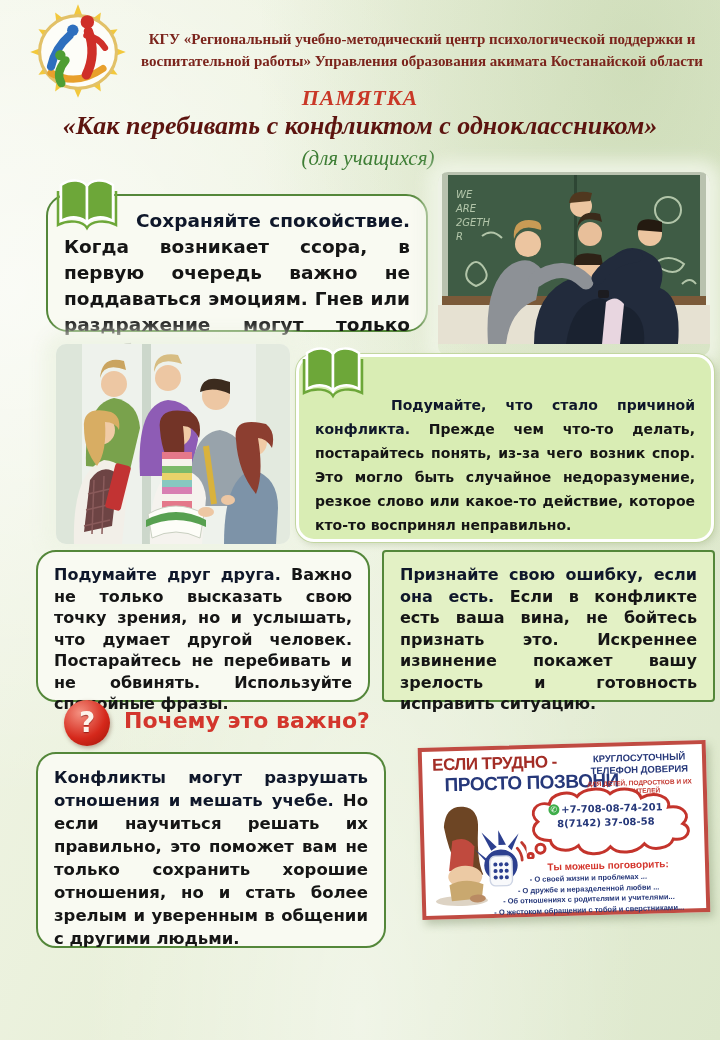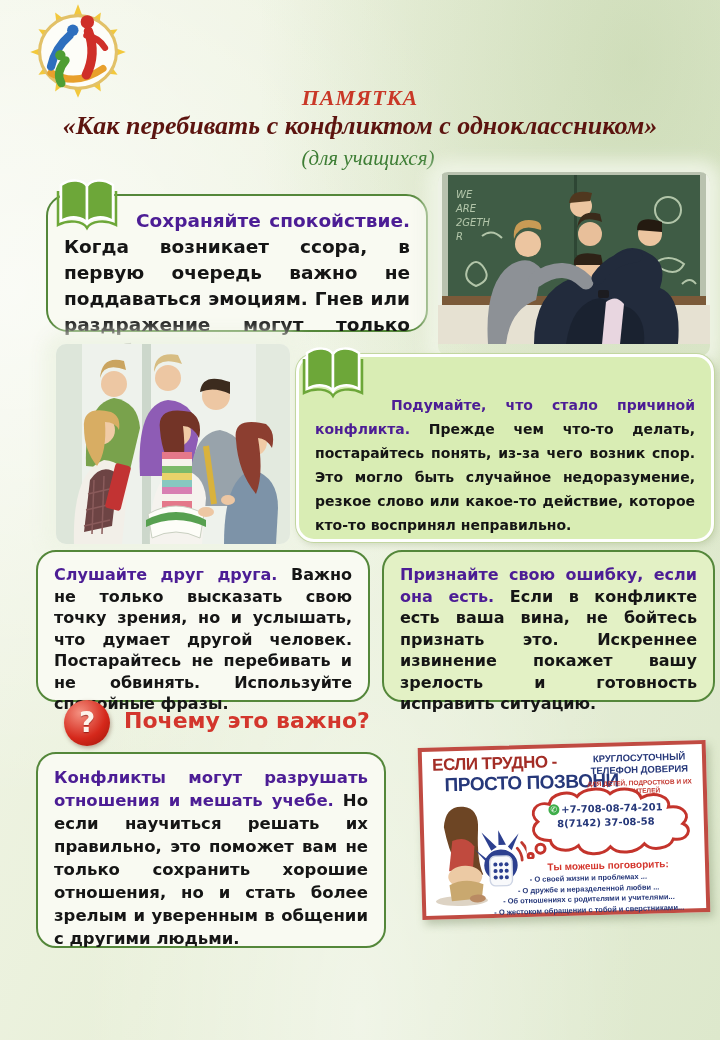--- a/index.html
+++ b/index.html
@@ -19,29 +19,29 @@
     font:bold italic 22px "Liberation Serif",serif;color:#c93827;letter-spacing:1px;}
   .main-title{position:absolute;left:0;top:111px;width:720px;text-align:center;
     font:bold italic 26px "Liberation Serif",serif;color:#5c140f;}
   .subtitle{position:absolute;left:0;top:146px;width:720px;text-align:center;
     font:italic 21px "Liberation Serif",serif;color:#3e7e35;margin-left:8px;}
 
   
   .tip-card{position:absolute;box-sizing:border-box;border:2px solid #54873a;
     border-radius:22px;background:#f9faf2;padding:12px 16px;}
   .tip-card p{margin:0;text-align:justify;text-align-last:left;color:#151515;font-weight:bold;}
-  .lead{color:#4c1d95;}
+  .lead{color:#0f172a;}
   .card1{left:46px;top:194px;width:382px;height:138px;}
   .card1 p{font-size:18.5px;line-height:26px;text-indent:72px;}
   .card2{left:296px;top:354px;width:418px;height:188px;background:#d9edb4;
     border:3px solid #ffffff;border-radius:18px;
     box-shadow:0 0 0 1px #c2d6a0, 2px 3px 6px rgba(120,140,90,.25);}
   .card2 p{font-size:14px;line-height:24px;text-indent:76px;margin-top:24px;}
   .card3a{left:36px;top:550px;width:334px;height:152px;border-radius:20px;}
-  .card3b{left:382px;top:550px;width:333px;height:152px;border-radius:20px;background:#e3f1c5;}
+  .card3b{left:382px;top:550px;width:333px;height:152px;border-radius:4px;background:#e3f1c5;}
   .card3a p,.card3b p{font-size:16px;line-height:21.5px;}
   .card4{left:36px;top:752px;width:350px;height:196px;border-radius:20px;}
   .card4 p{font-size:16.5px;line-height:23px;}
 
   .book-icon{position:absolute;width:66px;height:54px;}
   .book1{left:54px;top:177px;}
   .book2{left:300px;top:345px;}
 
   
   .photo{position:absolute;border-radius:10px;overflow:hidden;
@@ -134,20 +134,21 @@
       <path d="M44 30 q-14 12 -18 30" stroke="#2e6fbe" stroke-width="8" fill="none" stroke-linecap="round"></path>
       <circle cx="47" cy="25" r="5.5" fill="#2e6fbe"></circle>
       <path d="M40 54 q-10 12 -4 22" stroke="#4f9e33" stroke-width="8" fill="none" stroke-linecap="round"></path>
       <circle cx="35" cy="49" r="5" fill="#4f9e33"></circle>
       <path d="M62 26 q8 22 -2 42" stroke="#cf2f28" stroke-width="9" fill="none" stroke-linecap="round"></path>
       <path d="M60 30 q12 2 18 12" stroke="#cf2f28" stroke-width="6" fill="none" stroke-linecap="round"></path>
       <circle cx="61" cy="17" r="6.5" fill="#cf2f28"></circle>
     </svg>
   </div>
 
+  <p class="org-name">КГУ  «Региональный учебно-методический центр психологической поддержки и воспитательной работы» Управления образования акимата Костанайской области</p>
   <div class="doc-type">ПАМЯТКА</div>
   <div class="main-title">«Как перебивать с конфликтом с одноклассником»</div>
   <div class="subtitle">(для учащихся)</div>
 
   <div class="tip-card card1">
     <p><span class="lead">Сохраняйте спокойствие.</span>
        <span>Когда возникает ссора, в первую очередь важно не поддаваться эмоциям. Гнев или раздражение могут только усугубить ситуацию.</span></p>
   </div>
   <div class="book-icon book1">
     <svg viewBox="0 0 64 54" width="66" height="54">
@@ -255,21 +256,21 @@
   </div>
   <div class="book-icon book2">
     <svg viewBox="0 0 64 54" width="66" height="54">
       <path d="M6 8 C16 1 28 3 32 9 L32 46 C28 40 16 38 6 44 Z" fill="#6da739" stroke="#fff" stroke-width="2.5"></path>
       <path d="M58 8 C48 1 36 3 32 9 L32 46 C36 40 48 38 58 44 Z" fill="#6da739" stroke="#fff" stroke-width="2.5"></path>
       <path d="M3 14 L3 48 C14 42 28 44 32 51 C36 44 50 42 61 48 L61 14" fill="none" stroke="#6da739" stroke-width="2.5"></path>
     </svg>
   </div>
 
   <div class="tip-card card3a">
-    <p><span class="lead">Слушайте друг друга.</span>
+    <p><span class="lead">Подумайте друг друга.</span>
        <span>Важно не только высказать свою точку зрения, но и услышать, что думает другой человек. Постарайтесь не перебивать и не обвинять. Используйте спокойные фразы.</span></p>
   </div>
   <div class="tip-card card3b">
     <p><span class="lead">Признайте свою ошибку, если она есть.</span>
        <span>Если в конфликте есть ваша вина, не бойтесь признать это. Искреннее извинение покажет вашу зрелость и готовность исправить ситуацию.</span></p>
   </div>
 
   <div class="q-icon">
     <span>?</span>
   </div>

